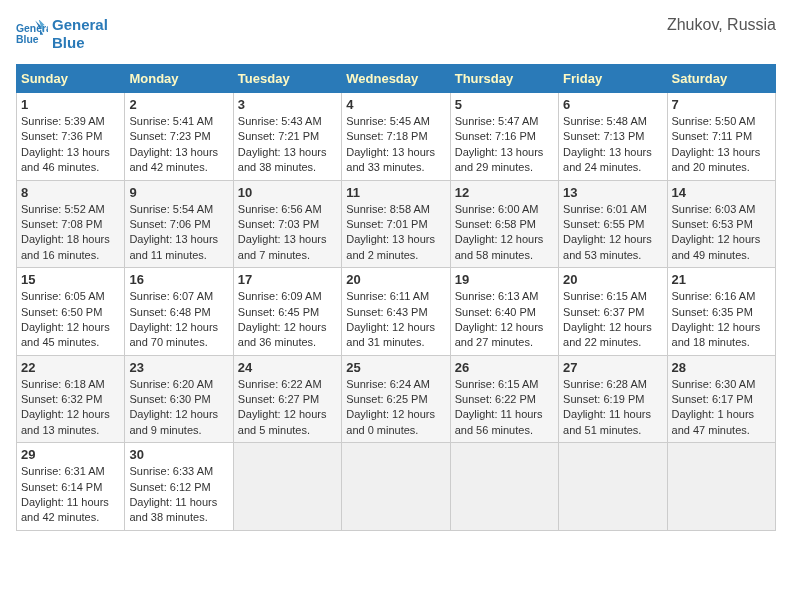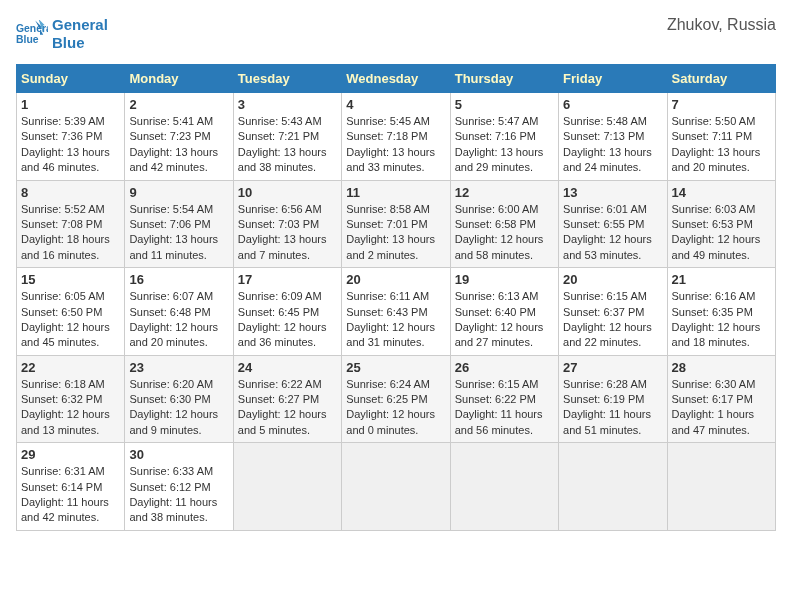--- a/index.html
+++ b/index.html
@@ -234,21 +234,21 @@
           <span>Sunrise: 6:05 AM</span><br>
           <span>Sunset: 6:50 PM</span><br>
           <span>Daylight: 12 hours and 45 minutes.</span>
         </div>
       </td>
         <td>
         <span class="day-num">16</span>
         <div class="day-info">
           <span>Sunrise: 6:07 AM</span><br>
           <span>Sunset: 6:48 PM</span><br>
-          <span>Daylight: 12 hours and 20 minutes.</span>
+          <span>Daylight: 12 hours and 70 minutes.</span>
         </div>
       </td>
         <td>
         <span class="day-num">17</span>
         <div class="day-info">
           <span>Sunrise: 6:09 AM</span><br>
           <span>Sunset: 6:45 PM</span><br>
           <span>Daylight: 12 hours and 36 minutes.</span>
         </div>
       </td>

